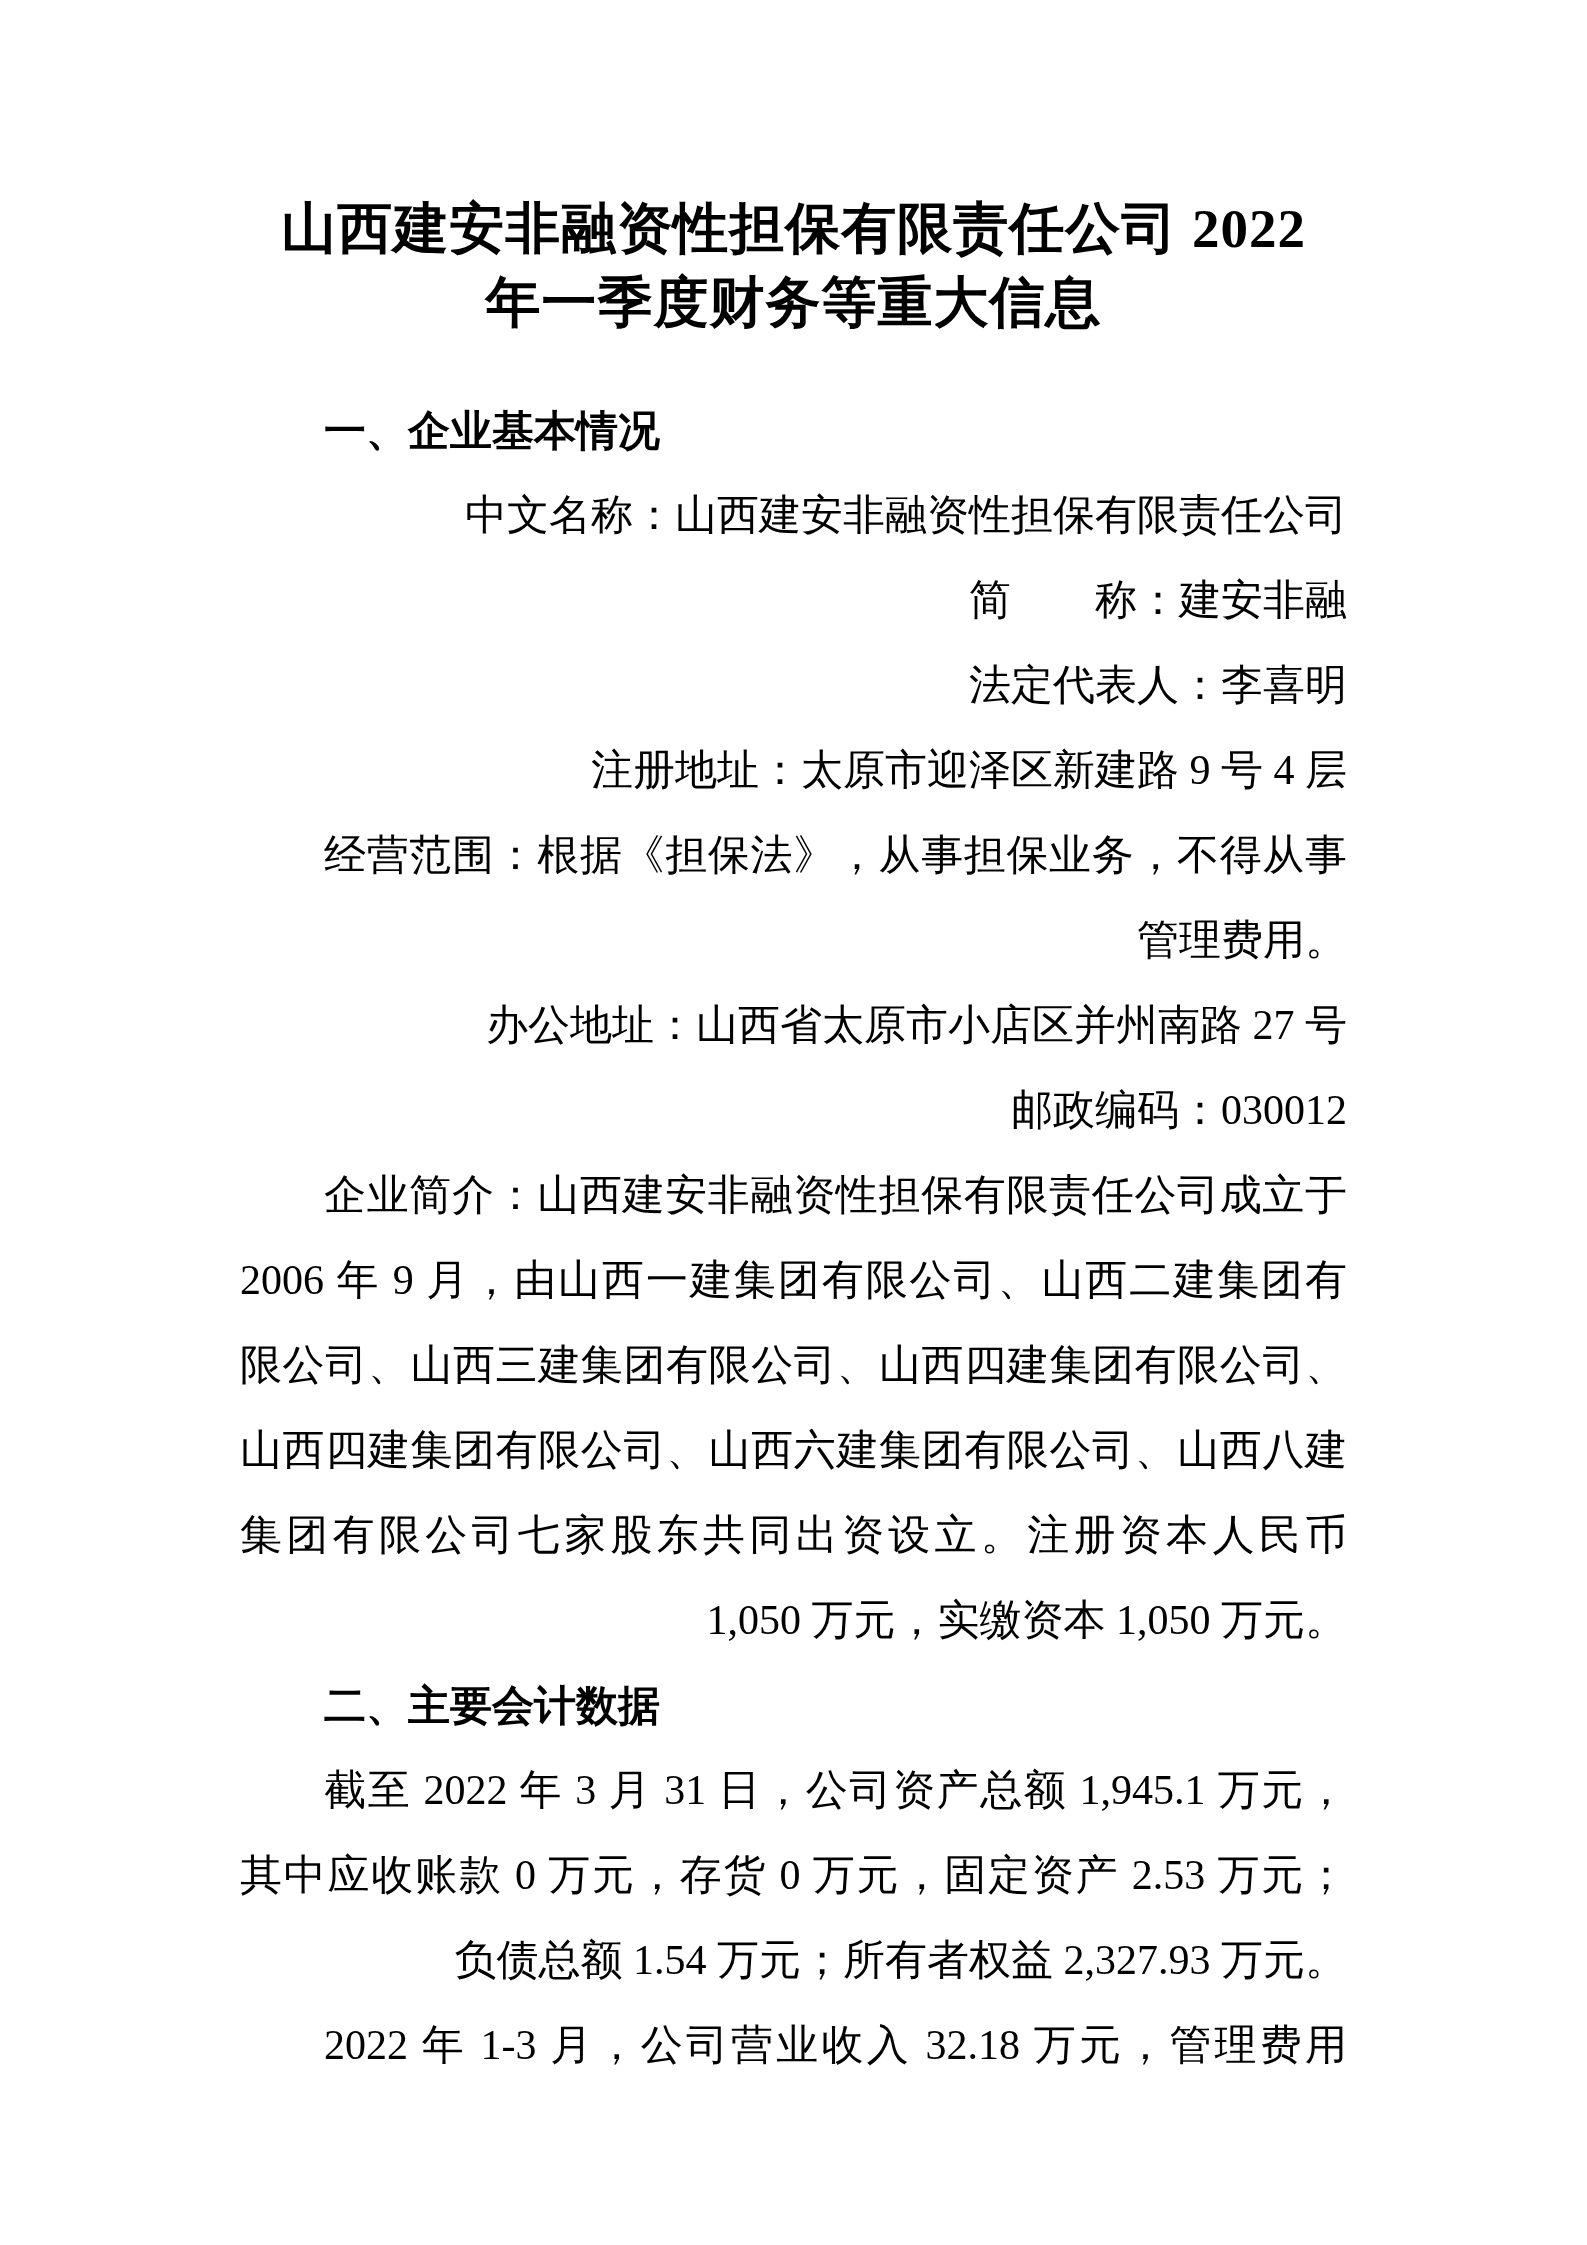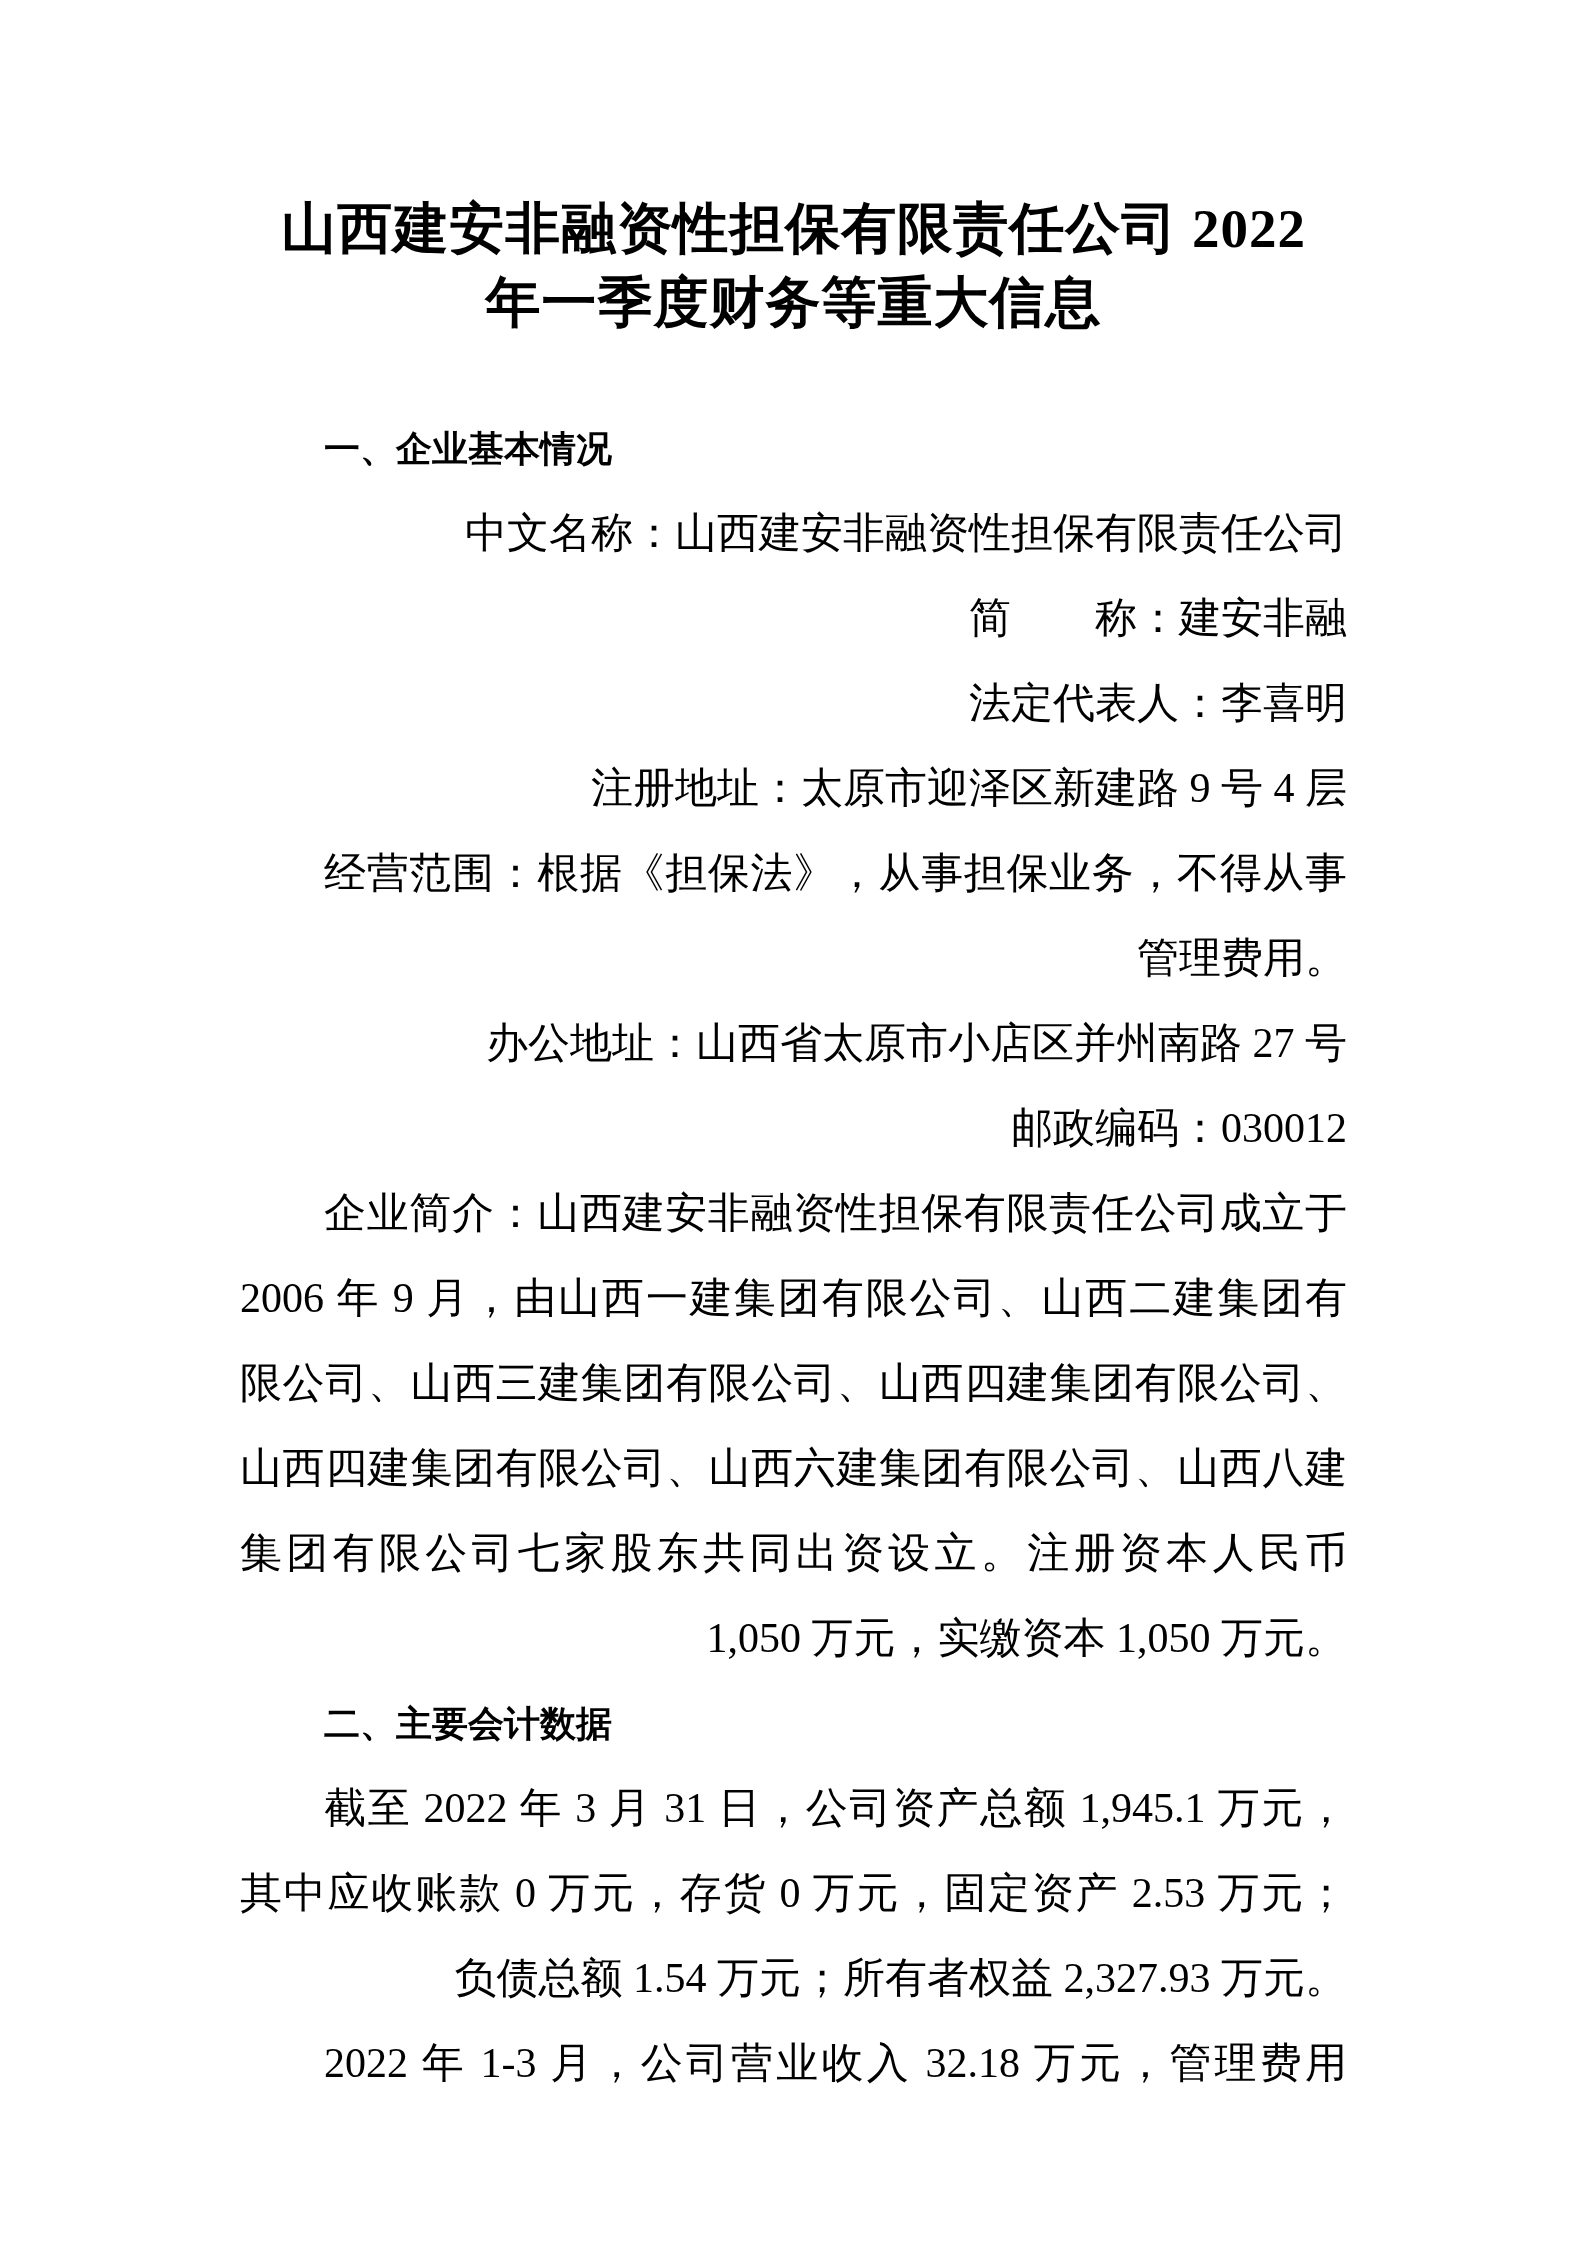--- a/index.html
+++ b/index.html
@@ -12,40 +12,40 @@
     overflow: hidden;
   }
   .doc {
     box-sizing: border-box;
     width: 1587px;
     height: 2245px;
     padding: 192px 240px 60px 240px;
     background: #ffffff;
   }
   .doc-title {
-    margin: 0 0 66px 0;
+    margin: 0 0 48px 0;
     text-align: center;
     font-family: "Liberation Serif", serif;
     font-weight: bold;
     font-size: 55px;
     line-height: 74px;
     letter-spacing: 1px;
   }
   .doc-title .title-line { display: block; }
   .line {
     font-size: 42px;
     line-height: 85px;
     height: 85px;
     font-family: "Liberation Serif", serif;
     text-align: right;
   }
   .heading {
     font-family: "Liberation Sans", sans-serif;
     font-weight: bold;
-    font-size: 36px;
+    font-size: 42px;
     line-height: 85px;
     height: 85px;
     text-indent: 84px;
   }
   .indent { text-indent: 84px; }
   .justify {
     text-align: justify;
     text-align-last: justify;
   }
 </style>

